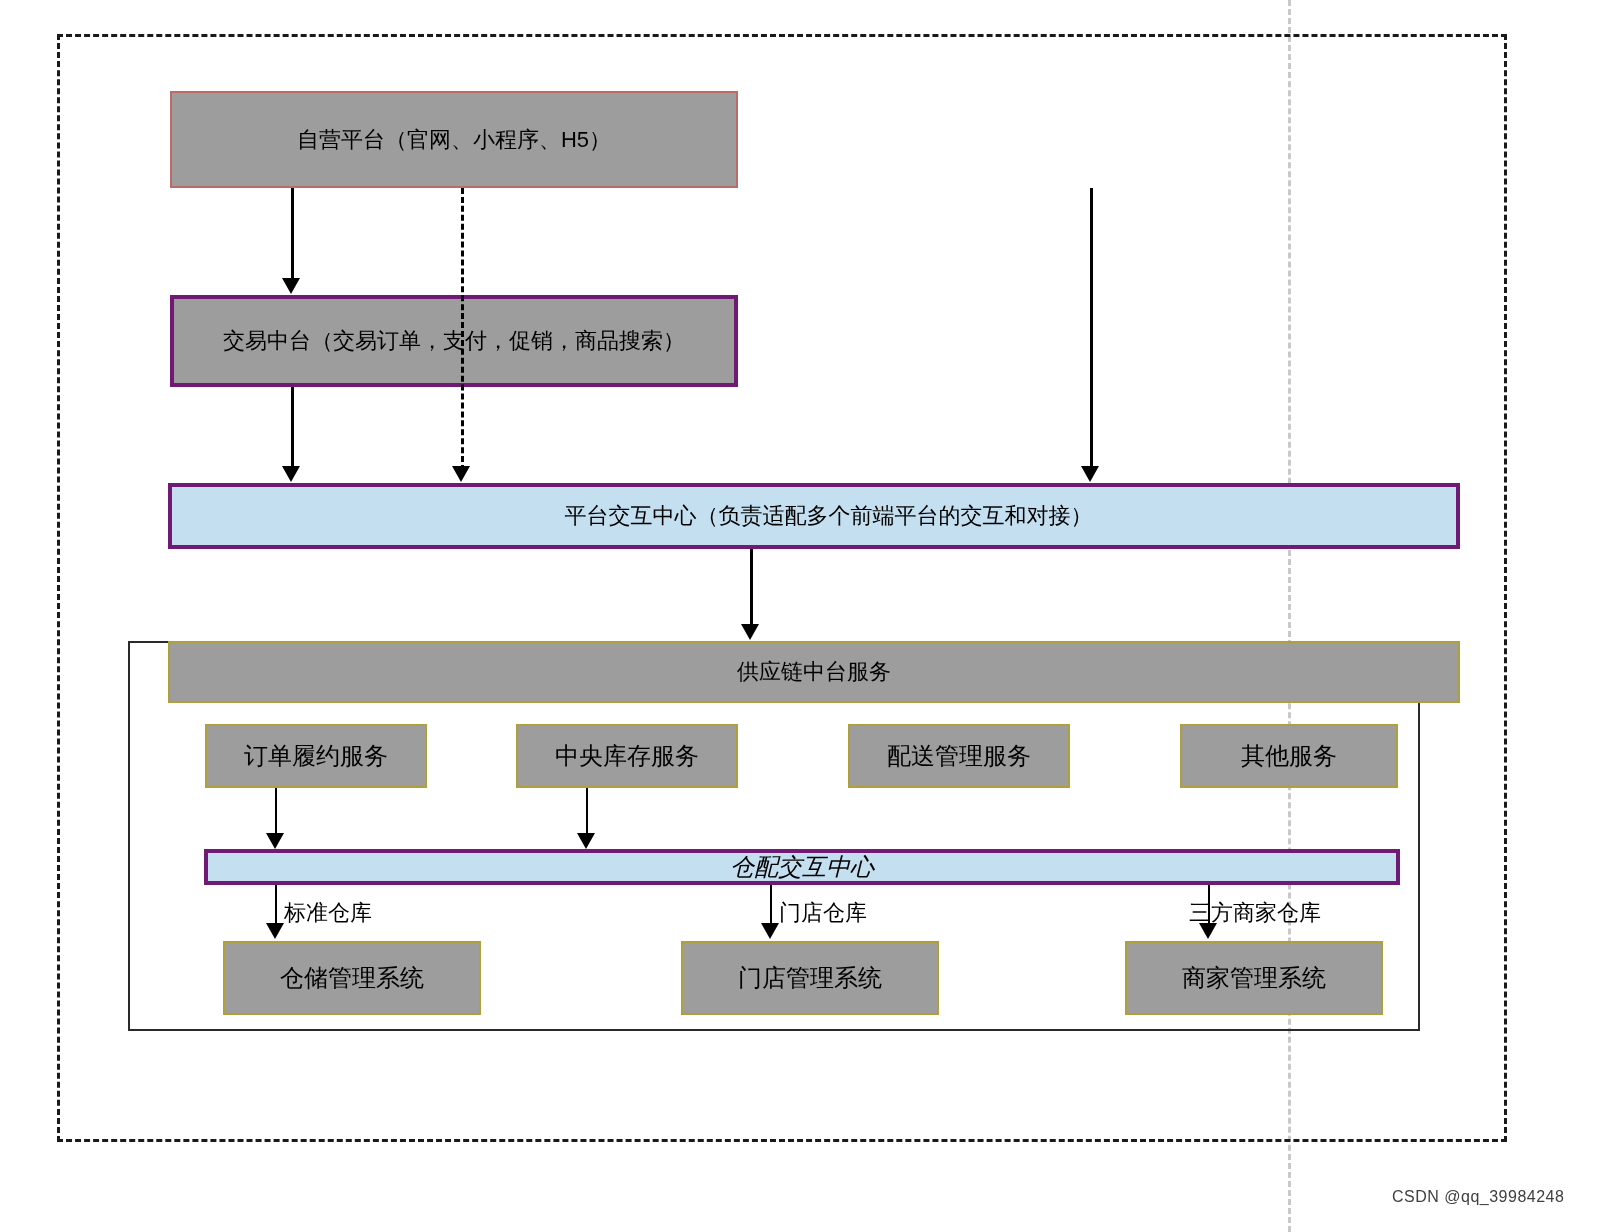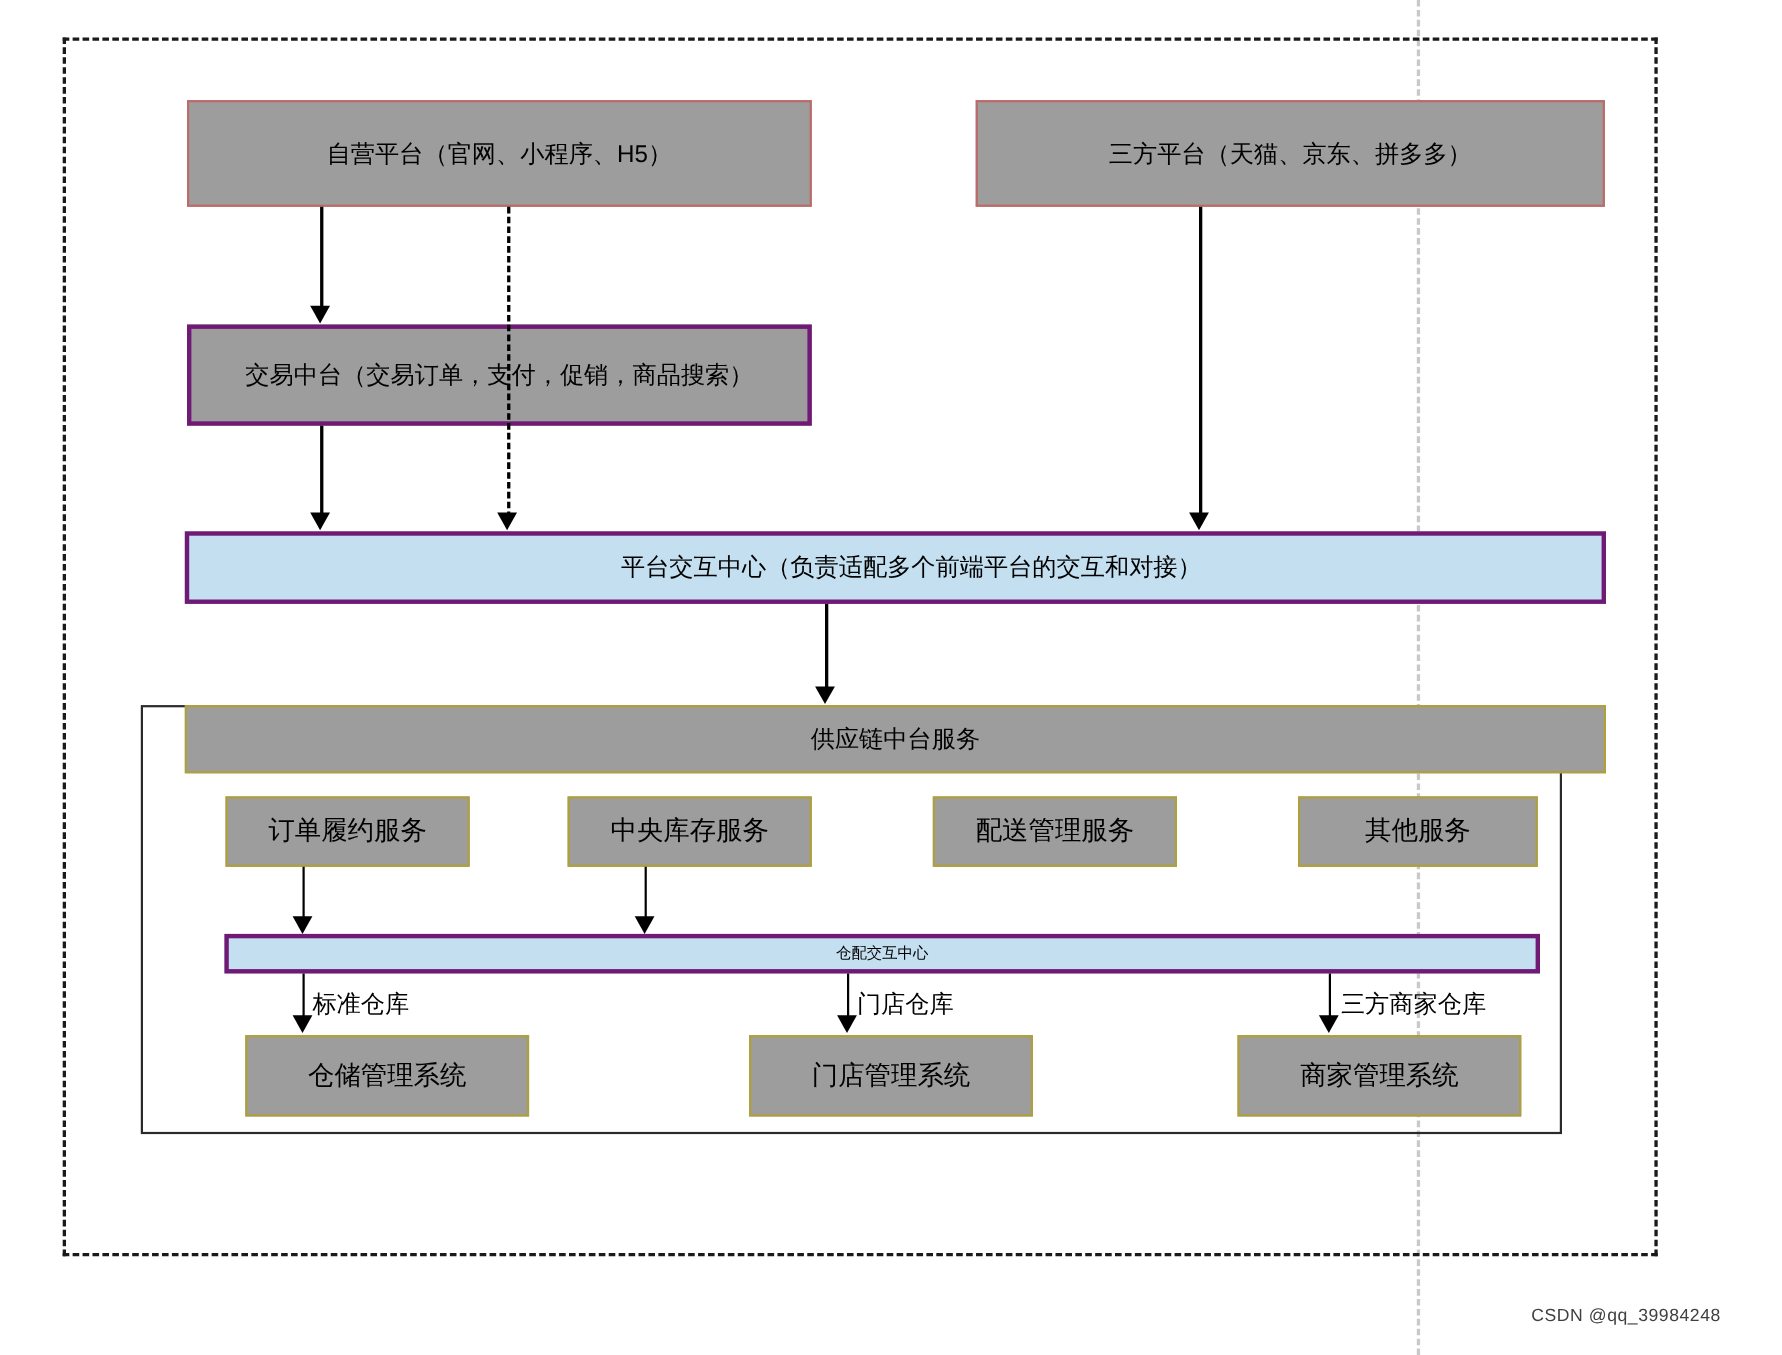--- a/index.html
+++ b/index.html
@@ -51,21 +51,21 @@
     margin-left: 40px;
   }
   .fill-gray   { background: #9d9d9d; }
   .fill-blue   { background: #c3dff0; }
   .bd-red      { border: 2px solid #bd6b68; }
   .bd-blue     { border: 4px solid #701a75; }
   .bd-gold     { border: 2px solid #b0a03c; font-family: Liberation Serif, serif; }
   .bd-dark     { border: 2px solid #2a2a2a; }
   .f22 { font-size: 22px; }
   .f21 { font-size: 24px; }
-  .f20 { font-size: 14px; }
+  .f20 { font-size: 24px; font-style: italic; }
   .f19 { font-size: 22px; }
   
   .group-box {
     position: absolute;
     box-sizing: border-box;
     background: transparent;
   }
   
   .vline {
     position: absolute;
@@ -104,23 +104,20 @@
 <div id="canvas">
 
   <div class="guide-line"></div>
 
   <div class="outer-frame"></div>
 
   <div class="node fill-gray bd-red f22" style="left:130px; top:91px; width:568px; height:97px;">
     <span>自营平台（官网、小程序、H5）</span>
   </div>
 
-  <div class="node fill-gray bd-red f22" style="left:847px; top:91px; width:572px; height:97px;">
-    <span>三方平台（天猫、京东、拼多多）</span>
-  </div>
 
   <div class="node fill-gray bd-blue f22" style="left:130px; top:295px; width:568px; height:92px;">
     <span>交易中台（交易订单，支付，促销，商品搜索）</span>
   </div>
 
   <div class="node fill-blue bd-blue f22" style="left:128px; top:483px; width:1292px; height:66px;padding-left:29px;">
     <span>平台交互中心（负责适配多个前端平台的交互和对接）</span>
   </div>
 
   <div class="group-box bd-dark" style="left:128px; top:641px; width:1292px; height:390px;"></div>
@@ -185,17 +182,17 @@
   <div class="vline thin" style="left:275px; top:885px; height:41px;"></div>
   <div class="arrowhead" style="left:266px; top:923px;"></div>
   <div class="edge-label f19" style="left:284px; top:898px;">标准仓库</div>
 
   <div class="vline thin" style="left:770px; top:885px; height:41px;"></div>
   <div class="arrowhead" style="left:761px; top:923px;"></div>
   <div class="edge-label f19" style="left:779px; top:898px;">门店仓库</div>
 
   <div class="vline thin" style="left:1208px; top:885px; height:41px;"></div>
   <div class="arrowhead" style="left:1199px; top:923px;"></div>
-  <div class="edge-label f19" style="left:1219px; top:898px;">三方商家仓库</div>
+  <div class="edge-label f19" style="left:1189px; top:898px;">三方商家仓库</div>
 
   <div class="watermark" style="left:1392px; top:1188px;">CSDN @qq_39984248</div>
 
 </div>
 
 </body></html>

